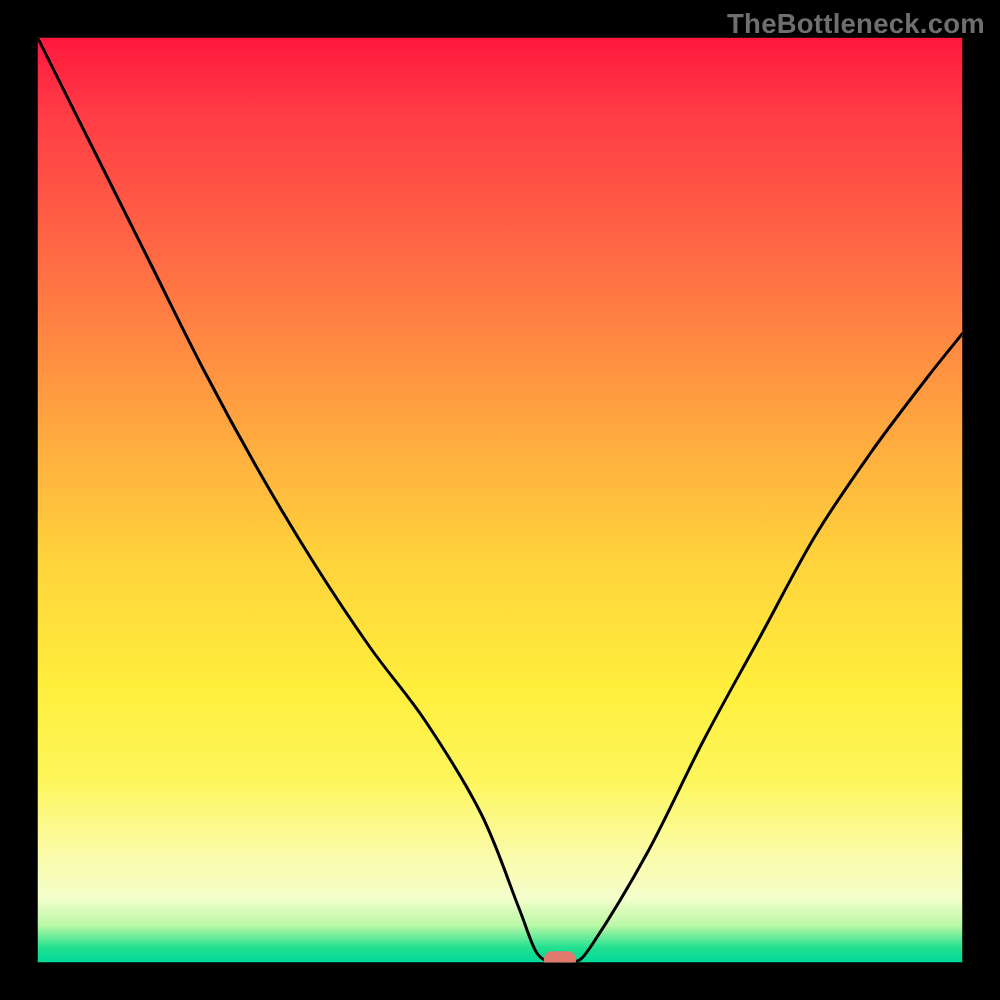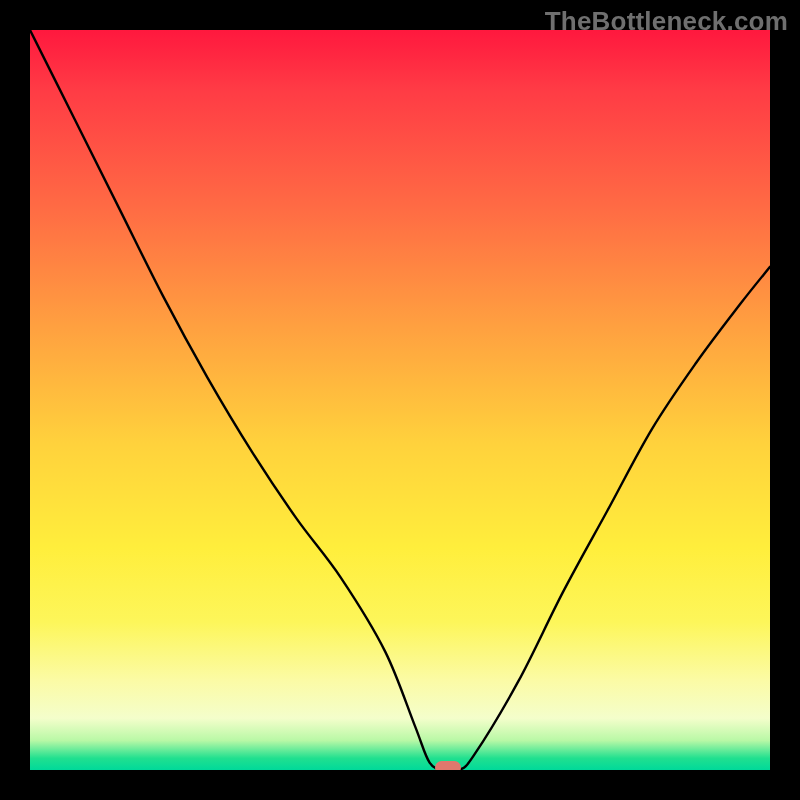--- a/index.html
+++ b/index.html
@@ -16,21 +16,21 @@
     left: 0;
     width: 800px;
     height: 800px;
     background: #000;
   }
   .watermark {
     position: absolute;
     top: 6px;
     right: 12px;
     font-family: Arial, Helvetica, sans-serif;
-    font-size: 26px;
+    font-size: 22px;
     font-weight: 600;
     color: #6f6f6f;
     letter-spacing: 0.2px;
     z-index: 10;
   }
   .plot-area {
     position: absolute;
     left: 30px;
     top: 30px;
     width: 740px;

